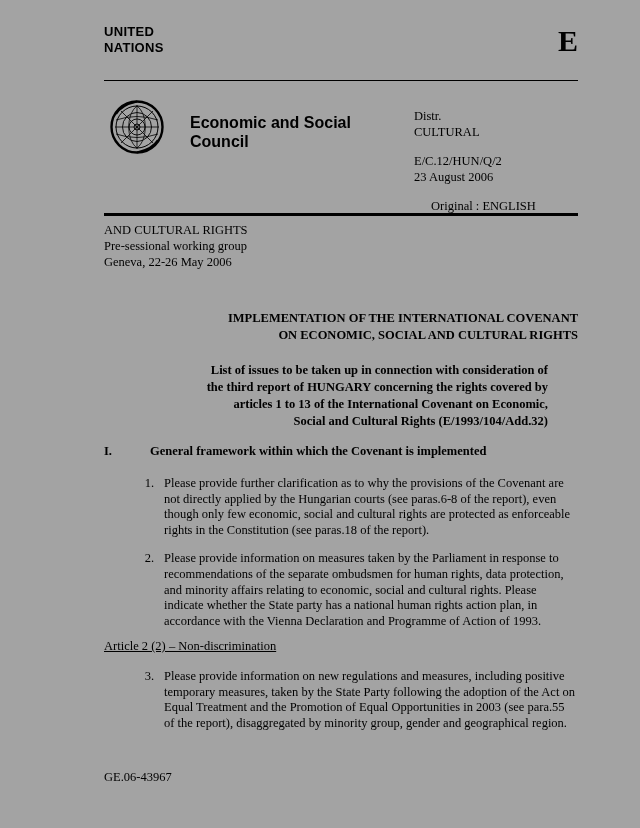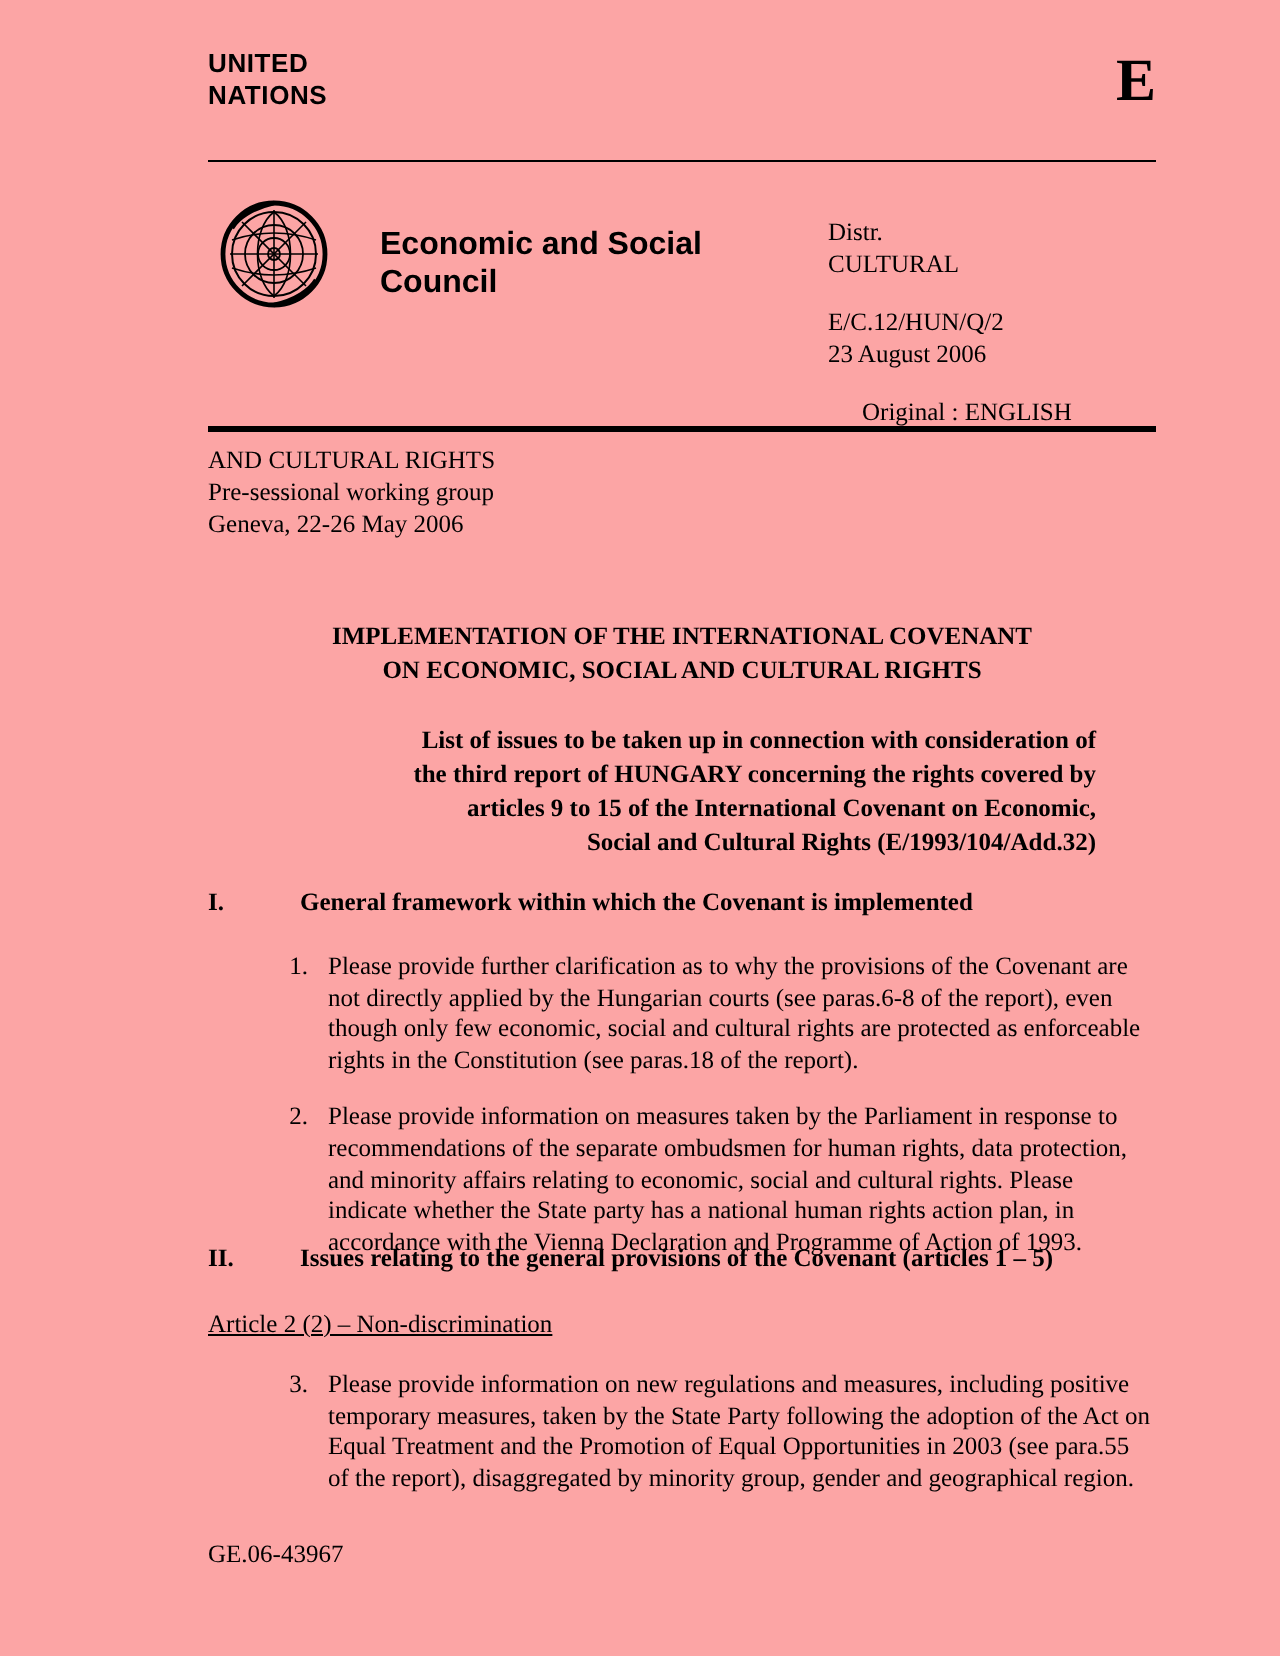--- a/index.html
+++ b/index.html
@@ -13,21 +13,21 @@
     font-family: "Liberation Serif", serif;
     color: #000000;
     position: relative;
     overflow: hidden;
   }
   .page {
     position: absolute;
     left: 0; top: 0;
     width: 640px;
     height: 828px;
-    background: #fca5a5;
+    background: #a3a3a3;
   }
 
   
   .un-header {
     position: absolute;
     left: 104px;
     top: 24px;
     font-family: "Liberation Sans", sans-serif;
     font-weight: bold;
     font-size: 13px;
@@ -99,21 +99,21 @@
     font-size: 12.5px;
     line-height: 16px;
   }
 
   
   .main-title {
     position: absolute;
     left: 104px;
     top: 310px;
     width: 474px;
-    text-align: center;
+    text-align: right;
     font-weight: bold;
     font-size: 12.5px;
     line-height: 17px;
   }
   .sub-title {
     position: absolute;
     left: 134px;
     top: 362px;
     width: 414px;
     text-align: right;
@@ -226,21 +226,21 @@
   </div>
 
   <div class="main-title">
     <div>IMPLEMENTATION OF THE INTERNATIONAL COVENANT</div>
     <div>ON ECONOMIC, SOCIAL AND CULTURAL RIGHTS</div>
   </div>
 
   <div class="sub-title">
     <div>List of issues to be taken up in connection with consideration of</div>
     <div>the third report of HUNGARY concerning the rights covered by</div>
-    <div>articles 9 to 15 of the International Covenant on Economic,</div>
+    <div>articles 1 to 13 of the International Covenant on Economic,</div>
     <div>Social and Cultural Rights (E/1993/104/Add.32)</div>
   </div>
 
   <div class="section" style="top:443px;">
     <div class="sec-head">
       <span class="num">I.</span>
       <span class="txt">General framework within which the Covenant is implemented</span>
     </div>
     <div style="height:17px;"></div>
     <div style="padding-left:30px;">
@@ -249,24 +249,20 @@
         <span class="ptxt">Please provide further clarification as to why the provisions of the Covenant are not directly applied by the Hungarian courts (see paras.6-8 of the report), even though only few economic, social and cultural rights are protected as enforceable rights in the Constitution (see paras.18 of the report).</span>
       </div>
       <div class="para">
         <span class="pnum">2.</span>
         <span class="ptxt">Please provide information on measures taken by the Parliament in response to recommendations of the separate ombudsmen for human rights, data protection, and minority affairs relating to economic, social and cultural rights. Please indicate whether the State party has a national human rights action plan, in accordance with the Vienna Declaration and Programme of Action of 1993.</span>
       </div>
     </div>
   </div>
 
   <div class="section" style="top:621px;">
-    <div class="sec-head">
-      <span class="num">II.</span>
-      <span class="txt">Issues relating to the general provisions of the Covenant (articles 1 – 5)</span>
-    </div>
     <div style="height:17px;"></div>
     <div class="article-head">Article 2 (2) – Non-discrimination</div>
     <div style="height:15px;"></div>
     <div style="padding-left:30px;">
       <div class="para">
         <span class="pnum">3.</span>
         <span class="ptxt">Please provide information on new regulations and measures, including positive temporary measures, taken by the State Party following the adoption of the Act on Equal Treatment and the Promotion of Equal Opportunities in 2003 (see para.55 of the report), disaggregated by minority group, gender and geographical region.</span>
       </div>
     </div>
   </div>

